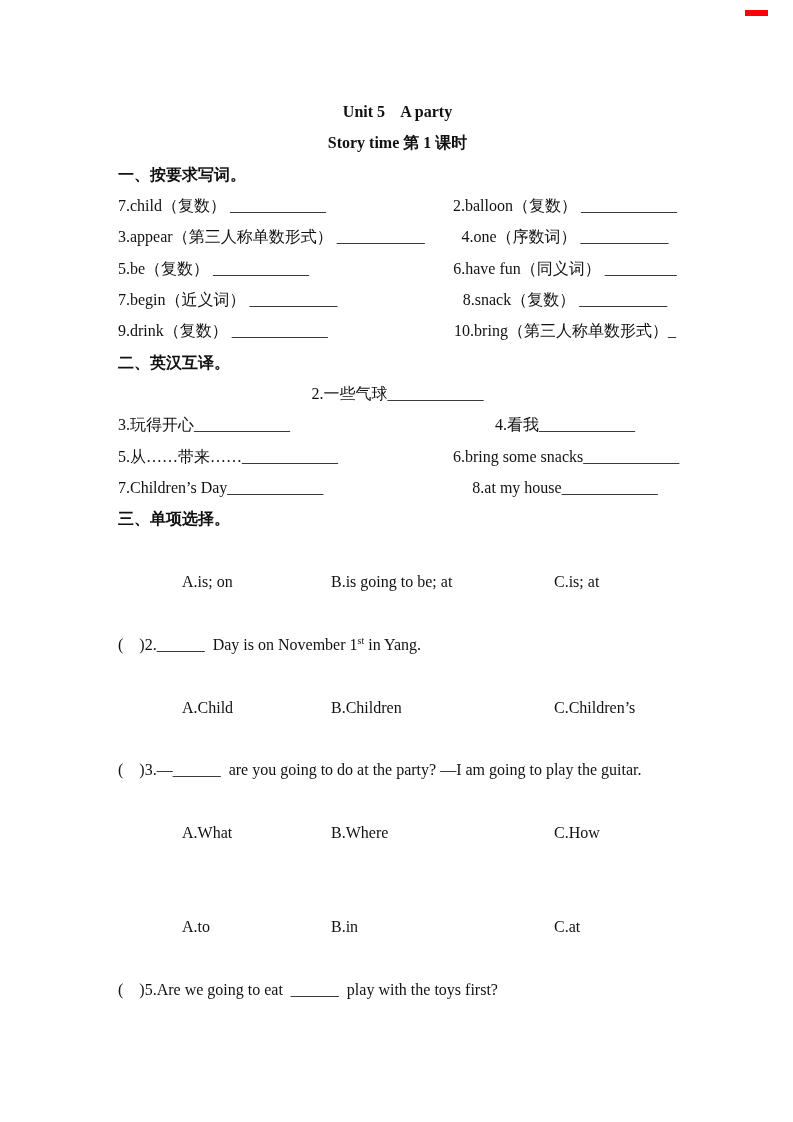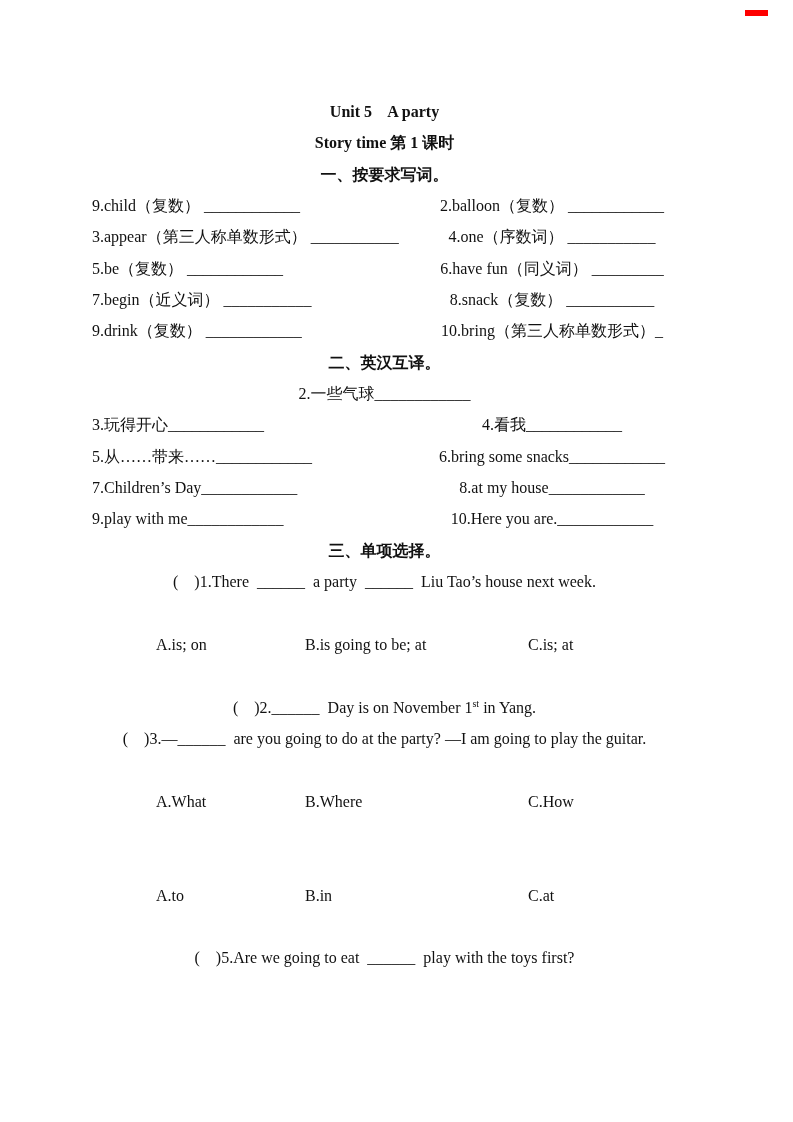--- a/index.html
+++ b/index.html
@@ -15,27 +15,26 @@
     font-family: "Liberation Serif", "DejaVu Serif", serif;
     font-size: 16px;
     color: #111111;
   }
   .page {
     position: absolute;
     top: 0; left: 0;
     width: 793px;
     height: 1122px;
     box-sizing: border-box;
-    padding: 96px 116px 0 92px;
+    padding: 96px 116px 0 118px;
   }
   .line {
     line-height: 31.35px;
     min-height: 31.35px;
     white-space: pre;
-    text-align: center;
   }
   .center { text-align: center; }
   .bold { font-weight: bold; }
   .two-col {
     display: flex;
     line-height: 31.35px;
     min-height: 31.35px;
   }
   .col-left {
     width: 335px;
@@ -74,21 +73,21 @@
 
 <div class="red-mark" style="background:#fe0000;"></div>
 
 <div class="page">
 
   <div class="line center bold">Unit 5    A party</div>
   <div class="line center bold">Story time 第 1 课时</div>
 
   <div class="line bold">一、按要求写词。</div>
   <div class="two-col">
-    <span class="col-left">9.child（复数） ____________</span>
+    <span class="col-left">7.child（复数） ____________</span>
     <span class="col-right">2.balloon（复数） ____________</span>
   </div>
   <div class="two-col">
     <span class="col-left">3.appear（第三人称单数形式） ___________</span>
     <span class="col-right">4.one（序数词） ___________</span>
   </div>
   <div class="two-col">
     <span class="col-left">5.be（复数） ____________</span>
     <span class="col-right">6.have fun（同义词） _________</span>
   </div>
@@ -110,33 +109,31 @@
     <span class="col-right">4.看我____________</span>
   </div>
   <div class="two-col">
     <span class="col-left">5.从……带来……____________</span>
     <span class="col-right">6.bring some snacks____________</span>
   </div>
   <div class="two-col">
     <span class="col-left">7.Children’s Day____________</span>
     <span class="col-right">8.at my house____________</span>
   </div>
-  <div class="two-col">
-    <span class="col-left">9.play with me____________</span>
-    <span class="col-right">10.Here you are.____________</span>
-  </div>
 
   <div class="line bold">三、单项选择。</div>
 
-  <div class="line">(    )1.There  ______  a party  ______  Liu Tao’s house next week.</div>
   <div class="opts">
     <span class="opt-a">A.is; on</span><span class="opt-b">B.is going to be; at</span><span class="opt-c">C.is; at</span>
   </div>
 
   <div class="line"><span>(    )2.______  Day is on November 1</span><sup>st</sup><span> in Yang.</span></div>
+  <div class="opts">
+    <span class="opt-a">A.Child</span><span class="opt-b">B.Children</span><span class="opt-c">C.Children’s</span>
+  </div>
 
   <div class="line">(    )3.—______  are you going to do at the party? —I am going to play the guitar.</div>
   <div class="opts">
     <span class="opt-a">A.What</span><span class="opt-b">B.Where</span><span class="opt-c">C.How</span>
   </div>
 
   <div class="opts">
     <span class="opt-a">A.to</span><span class="opt-b">B.in</span><span class="opt-c">C.at</span>
   </div>
 

